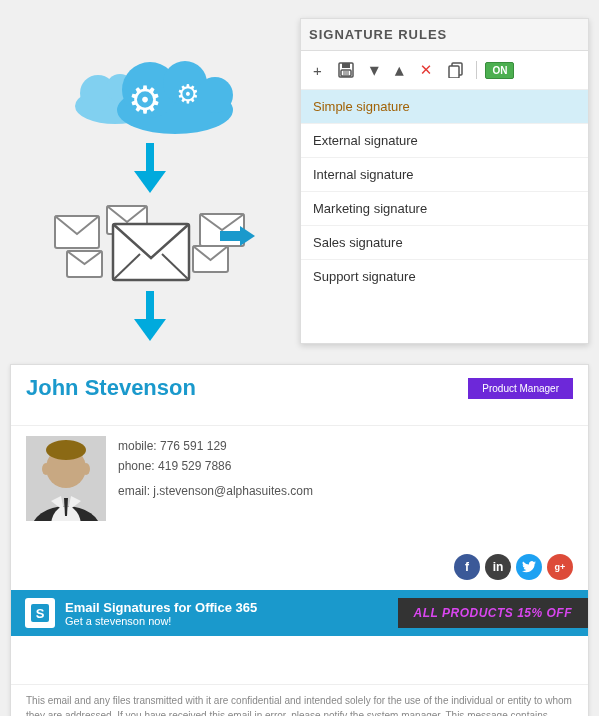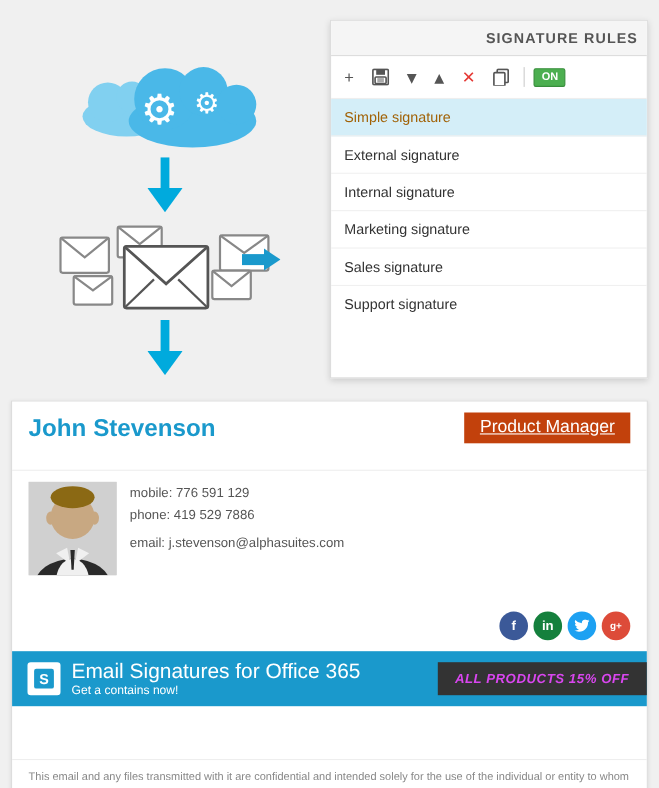--- a/index.html
+++ b/index.html
@@ -41,21 +41,21 @@
     .rules-panel {
       flex: 1;
       background: #fff;
       border: 1px solid #ddd;
       box-shadow: 0 2px 6px rgba(0,0,0,0.15);
     }
 
     .rules-header {
       background: #f5f5f5;
       border-bottom: 1px solid #ddd;
-      text-align: right;
+      text-align: left;
       padding: 8px;
       font-size: 13px;
       font-weight: bold;
       color: #555;
       letter-spacing: 1px;
     }
 
     .toolbar {
       display: flex;
       align-items: center;
@@ -121,25 +121,24 @@
       border-bottom: 1px solid #eee;
     }
 
     .sig-name {
       font-size: 22px;
       font-weight: bold;
       color: #1a99cc;
     }
 
     .sig-title-badge {
-      background: #c2410c;
+      background: #6d28d9;
       color: white;
-      font-size: 16px;
+      font-size: 10px;
       padding: 5px 14px;
-      text-decoration: underline;
     }
 
     .sig-body {
       display: flex;
       padding: 10px 15px;
       gap: 12px;
       align-items: flex-start;
     }
 
     .sig-photo {
@@ -179,21 +178,21 @@
       height: 26px;
       border-radius: 50%;
       display: flex;
       align-items: center;
       justify-content: center;
       color: white;
       font-size: 12px;
       font-weight: bold;
     }
     .social-fb { background: #3b5998; }
-    .social-li { background: #15803d; }
+    .social-li { background: #404040; }
     .social-tw { background: #1da1f2; }
     .social-gp { background: #dd4b39; }
 
     .sig-contact-right {
       display: flex;
       flex-direction: column;
       justify-content: space-between;
       flex: 1;
       gap: 48px;
     }
@@ -223,22 +222,22 @@
       justify-content: center;
       color: #1a99cc;
       font-size: 16px;
       font-weight: bold;
     }
 
     .banner-text {
       color: white;
     }
     .banner-title {
-      font-size: 19px;
-      font-weight: normal;
+      font-size: 13px;
+      font-weight: bold;
     }
     .banner-sub {
       font-size: 11px;
     }
 
     .banner-right {
       background: #333;
       padding: 8px 16px;
       color: #d946ef;
       font-size: 12px;
@@ -425,20 +424,20 @@
   <div class="sig-banner">
     <div class="banner-left">
       <div class="banner-icon">
         <svg width="22" height="22" viewBox="0 0 22 22">
           <rect x="2" y="2" width="18" height="18" rx="2" fill="#1a99cc"></rect>
           <text x="11" y="16" text-anchor="middle" fill="white" font-size="13" font-weight="bold">S</text>
         </svg>
       </div>
       <div class="banner-text">
         <div class="banner-title">Email Signatures for Office 365</div>
-        <div class="banner-sub">Get a contains now!</div>
+        <div class="banner-sub">Get a stevenson now!</div>
       </div>
     </div>
     <div class="banner-right">ALL PRODUCTS 15% OFF</div>
   </div>
 
   <div class="sig-disclaimer">This email and any files transmitted with it are confidential and intended solely for the use of the individual or entity to whom they are addressed. If you have received this email in error, please notify the system manager. This message contains confidential information and is intended only for the individual named.</div>
 </div>
 
 </body></html>

